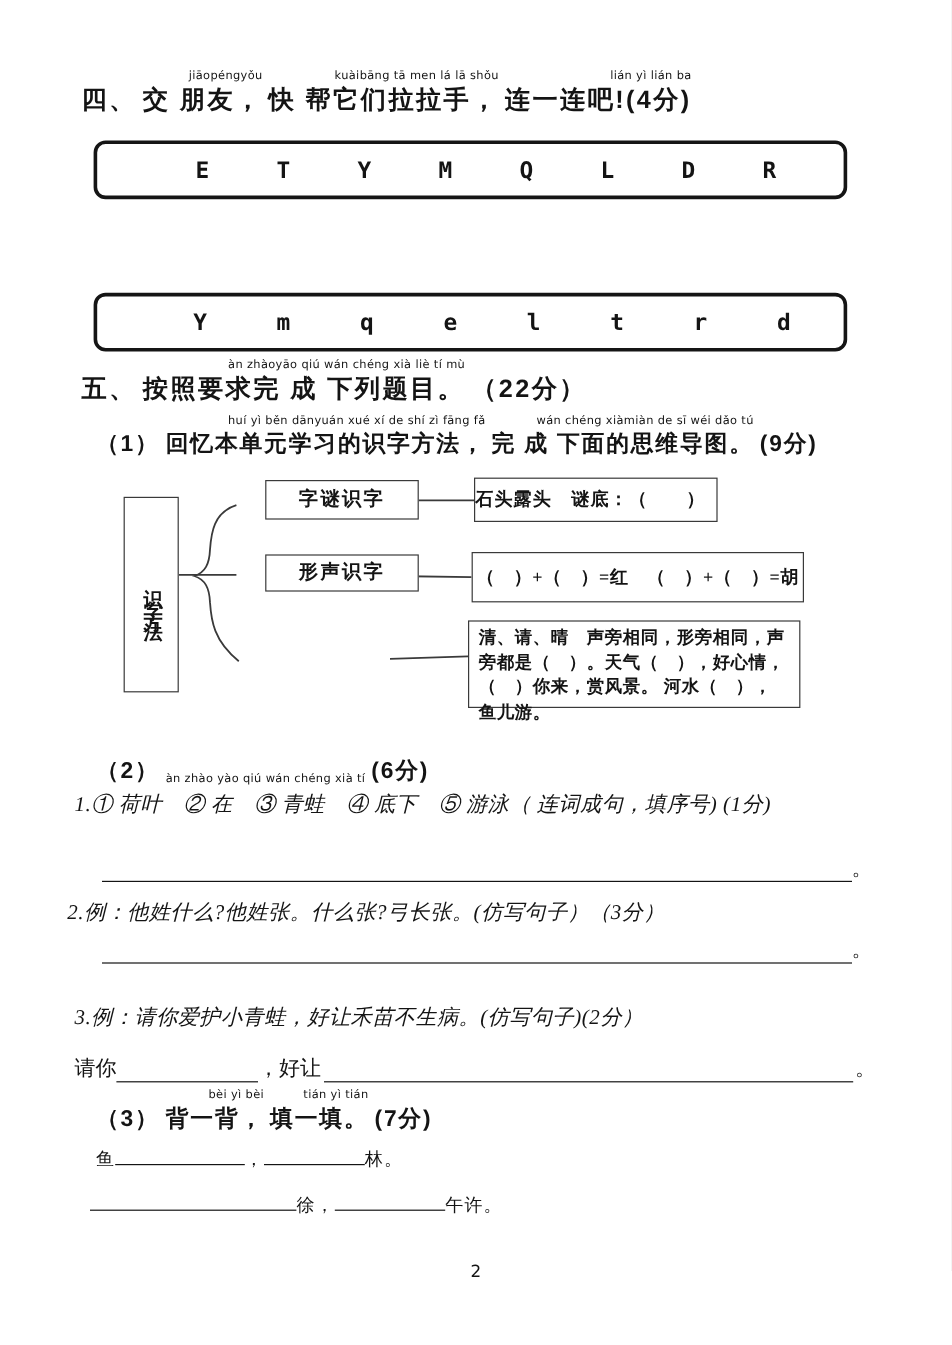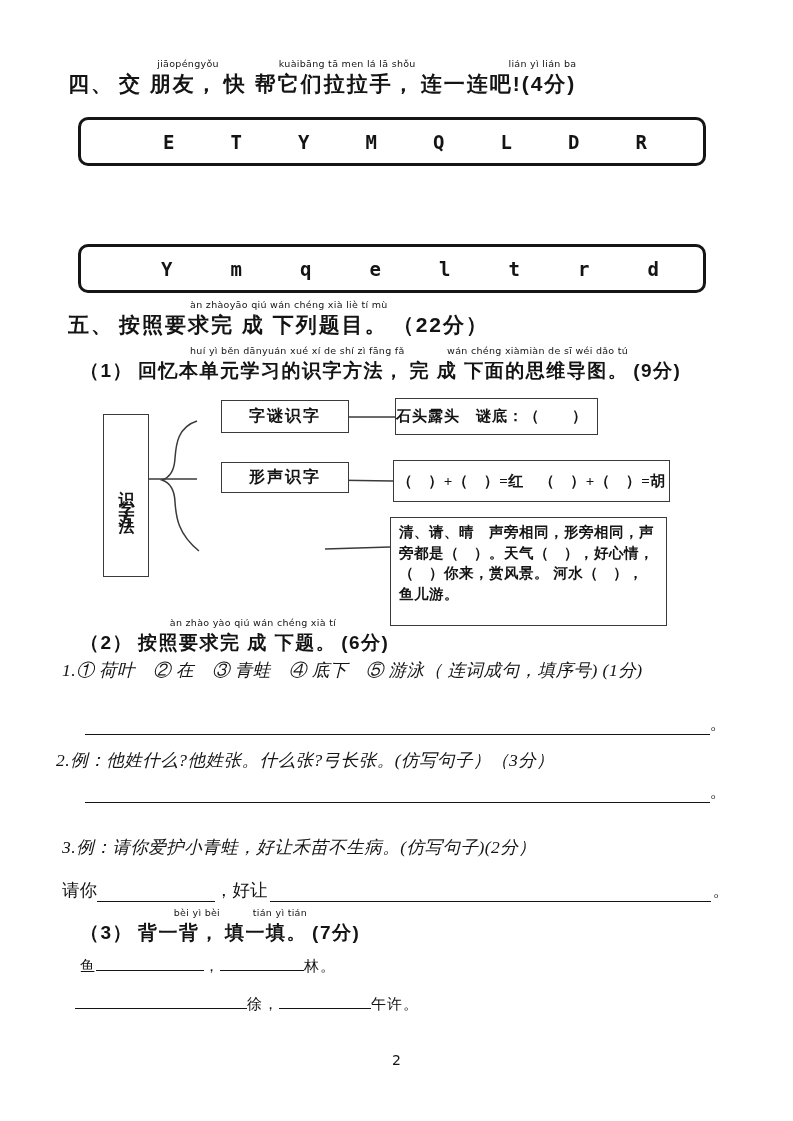--- a/index.html
+++ b/index.html
@@ -39,21 +39,21 @@
     font-weight:700; font-size:16px; letter-spacing:9px;
     display:flex; align-items:center; justify-content:center;
   }
   .node-branch { font-weight:700; font-size:16px; letter-spacing:2px;margin-left:24px; }
   .b1 { left:197px; top:10px;  width:128px; height:33px; }
   .b2 { left:197px; top:72px;  width:128px; height:31px; }
   .b3 { left:200px; top:142px; width:125px; height:36px; }
   .node-leaf { justify-content:flex-start; font-weight:700; font-size:15px; }
   .r1 { left:395px; top:8px;   width:203px; height:37px; letter-spacing:1px; }
   .r2 { left:393px; top:70px;  width:277px; height:42px; justify-content:center; letter-spacing:0.5px; }
-  .r3 { left:390px; top:127px; width:277px; height:109px; align-items:flex-start; padding:4px 8px;
+  .r3 { left:390px; top:127px; width:277px; height:73px; align-items:flex-start; padding:4px 8px;
         font-size:14.5px; line-height:20.5px; white-space:normal; letter-spacing:0.5px; }
   
   .item { position:absolute; font-size:17.5px; letter-spacing:0.5px; white-space:nowrap;font-style:italic; }
   .blankline { position:absolute; display:flex; align-items:flex-end; font-size:17.5px; }
   .blankline .line { flex:1; border-bottom:1.7px solid #141414; height:30px; }
   .u { display:inline-block; border-bottom:1.7px solid #141414; height:19px; vertical-align:baseline; }
   .fillrow { position:absolute; display:flex; align-items:flex-end; font-size:17.5px; }
   .fillrow .grow { flex:1; border-bottom:1.7px solid #141414; height:22px; margin:0 2px; }
   .poem { position:absolute; font-size:15px; letter-spacing:1px; white-space:nowrap; }
   .pagenum { position:absolute; top:1052px; left:0; width:100%; text-align:center;
@@ -155,21 +155,20 @@
     <div class="node node-leaf r3">清、请、晴　声旁相同，形旁相同，声旁都是（　）。天气（　），好心情，（　）你来，赏风景。 河水（　），鱼儿游。</div>
   </div>
 
   <div class="abs seg-row h2" style="top:616px; left:80px;">
     <span class="seg">
       <div class="py"></div>
       <div class="zh">（2）</div>
     </span>
     <span class="seg">
       <div class="py">àn zhào yào qiú wán chéng xià tí</div>
-      <div class="zh">按照要求完 成 下题。</div>
     </span>
     <span class="seg">
       <div class="py"></div>
       <div class="zh">(6分)</div>
     </span>
   </div>
 
   <div class="item" style="top:658px; left:62px;">1.① 荷叶　② 在　③ 青蛙　④ 底下　⑤ 游泳（ 连词成句，填序号) (1分)</div>
   <div class="blankline" style="top:705px; left:85px; width:642px;">
     <span class="line"></span>

